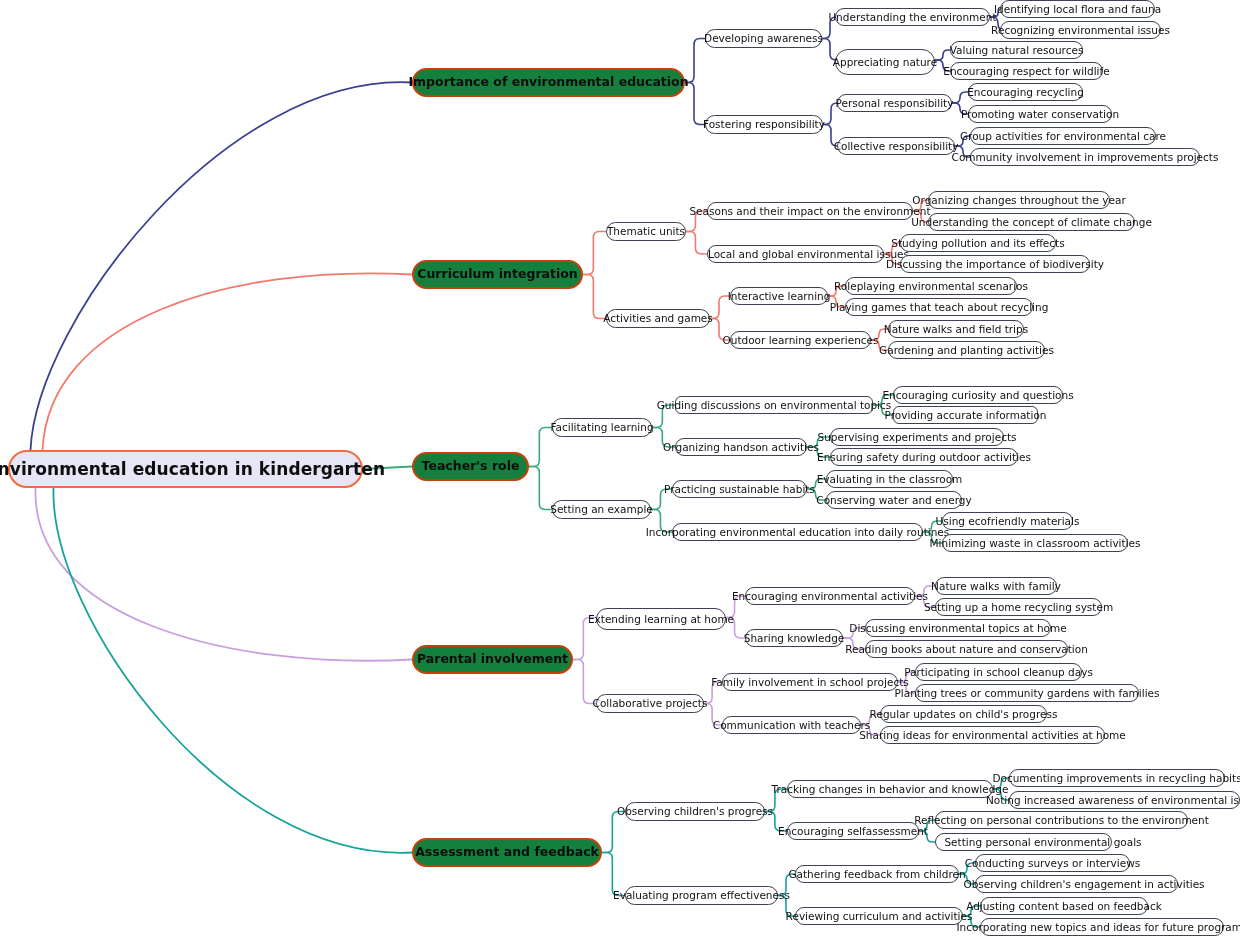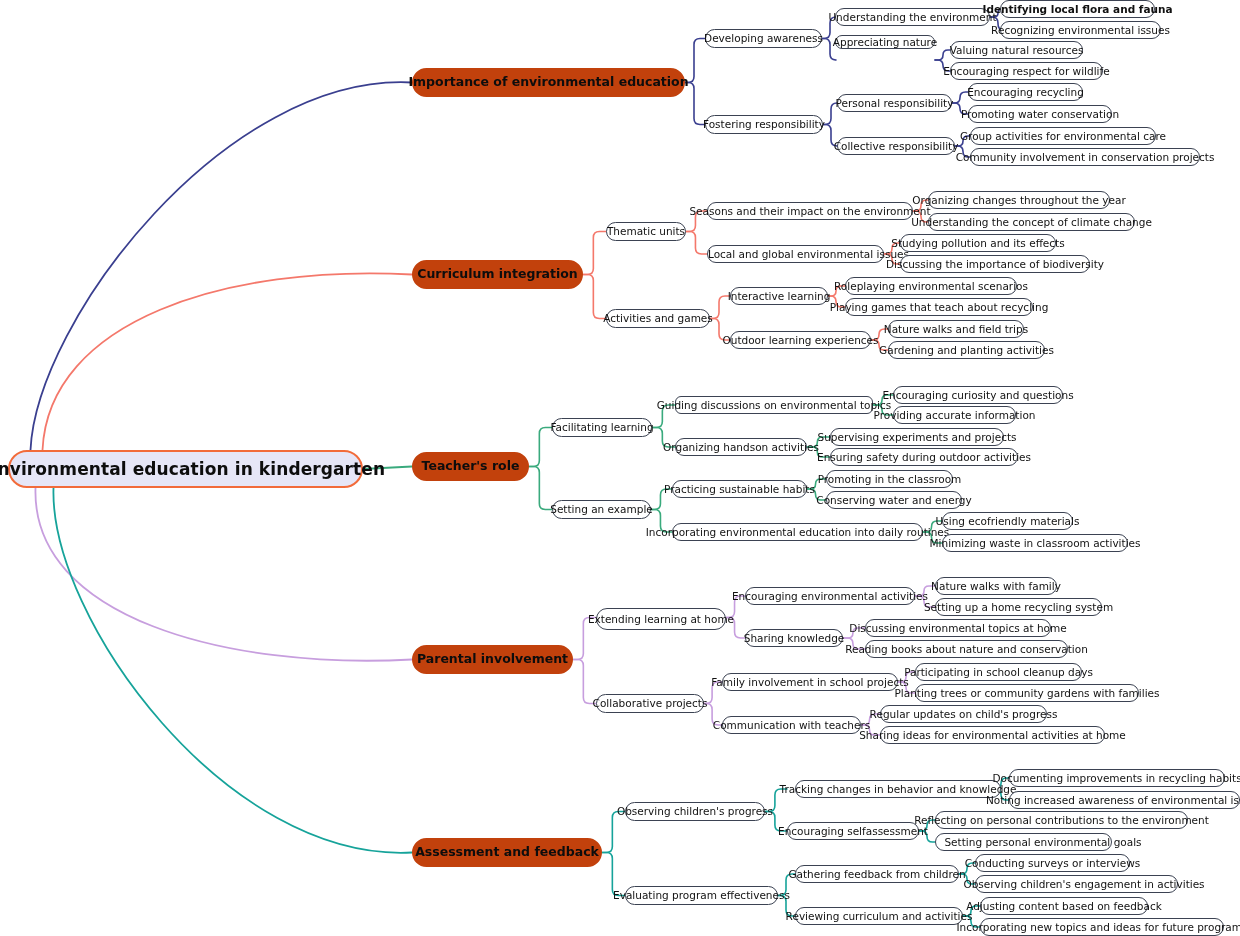--- a/index.html
+++ b/index.html
@@ -39,22 +39,22 @@
   }
   .node.root {
     background: #e6e6f7;
     border: 2.2px solid #f26b3a;
     color: #0d0d0d;
     font-weight: bold;
     font-size: 17px;
     letter-spacing: .1px;
   }
   .node.lvl1 {
-    background: #c2410c;
-    border: 6px solid #c2410c;
+    background: #15803d;
+    border: 2px solid #c2410c;
     color: #0d0d0d;
     font-weight: bold;
     font-size: 12.5px;
   }
   .node.lvl2, .node.lvl3 {
     background: #ffffff;
     border: 1.6px solid #3b4252;
     color: #111111;
     font-weight: normal;
     font-size: 10.5px;
@@ -150,27 +150,27 @@
       </div>
       <div class="node lvl1" style="left: 412px; top: 68px; width: 273px; height: 29px;">
         <span>Importance of environmental education</span>
       </div>
       <div class="node lvl2" style="left: 705px; top: 29px; width: 117px; height: 19px;">
         <span>Developing awareness</span>
       </div>
       <div class="node lvl3" style="left: 835px; top: 8px; width: 155px; height: 18px;">
         <span>Understanding the environment</span>
       </div>
-      <div class="node lvl3" style="left: 1000px; top: 0px; width: 155px; height: 18px; font-weight: bold;">
+      <div class="node lvl3" style="left: 1000px; top: 0px; width: 155px; height: 18px;">
         <span>Identifying local flora and fauna</span>
       </div>
       <div class="node lvl3" style="left: 1000px; top: 21px; width: 161px; height: 18px;">
         <span>Recognizing environmental issues</span>
       </div>
-      <div class="node lvl3" style="left: 835px; top: 35px; width: 100px; height: 14px;">
+      <div class="node lvl3" style="left: 835px; top: 49px; width: 100px; height: 26px;">
         <span>Appreciating nature</span>
       </div>
       <div class="node lvl3" style="left: 950px; top: 41px; width: 133px; height: 18px;">
         <span>Valuing natural resources</span>
       </div>
       <div class="node lvl3" style="left: 950px; top: 62px; width: 153px; height: 18px;">
         <span>Encouraging respect for wildlife</span>
       </div>
       <div class="node lvl2" style="left: 705px; top: 115px; width: 118px; height: 19px;">
         <span>Fostering responsibility</span>
@@ -184,21 +184,21 @@
       <div class="node lvl3" style="left: 968px; top: 105px; width: 144px; height: 18px;">
         <span>Promoting water conservation</span>
       </div>
       <div class="node lvl3" style="left: 837px; top: 137px; width: 118px; height: 18px;">
         <span>Collective responsibility</span>
       </div>
       <div class="node lvl3" style="left: 970px; top: 127px; width: 186px; height: 18px;">
         <span>Group activities for environmental care</span>
       </div>
       <div class="node lvl3" style="left: 970px; top: 148px; width: 230px; height: 18px;">
-        <span>Community involvement in conservation projects</span>
+        <span>Community involvement in improvements projects</span>
       </div>
       <div class="node lvl1" style="left: 412px; top: 260px; width: 171px; height: 29px;">
         <span>Curriculum integration</span>
       </div>
       <div class="node lvl2" style="left: 606px; top: 222px; width: 80px; height: 19px;">
         <span>Thematic units</span>
       </div>
       <div class="node lvl3" style="left: 707px; top: 202px; width: 206px; height: 18px;">
         <span>Seasons and their impact on the environment</span>
       </div>
@@ -243,40 +243,40 @@
       </div>
       <div class="node lvl2" style="left: 552px; top: 418px; width: 100px; height: 19px;">
         <span>Facilitating learning</span>
       </div>
       <div class="node lvl3" style="left: 675px; top: 396px; width: 198px; height: 18px; border-radius: 6px;">
         <span>Guiding discussions on environmental topics</span>
       </div>
       <div class="node lvl3" style="left: 893px; top: 386px; width: 170px; height: 18px;">
         <span>Encouraging curiosity and questions</span>
       </div>
-      <div class="node lvl3" style="left: 893px; top: 406px; width: 123px; height: 18px;">
+      <div class="node lvl3" style="left: 893px; top: 406px; width: 145px; height: 18px; border-radius: 6px;">
         <span>Providing accurate information</span>
       </div>
       <div class="node lvl3" style="left: 675px; top: 438px; width: 132px; height: 18px;">
         <span>Organizing handson activities</span>
       </div>
       <div class="node lvl3" style="left: 830px; top: 428px; width: 174px; height: 18px;">
         <span>Supervising experiments and projects</span>
       </div>
       <div class="node lvl3" style="left: 830px; top: 448px; width: 188px; height: 18px;">
         <span>Ensuring safety during outdoor activities</span>
       </div>
       <div class="node lvl2" style="left: 552px; top: 500px; width: 99px; height: 19px;">
         <span>Setting an example</span>
       </div>
       <div class="node lvl3" style="left: 672px; top: 480px; width: 135px; height: 18px;">
         <span>Practicing sustainable habits</span>
       </div>
       <div class="node lvl3" style="left: 826px; top: 470px; width: 127px; height: 18px;">
-        <span>Promoting in the classroom</span>
+        <span>Evaluating in the classroom</span>
       </div>
       <div class="node lvl3" style="left: 826px; top: 491px; width: 136px; height: 18px;">
         <span>Conserving water and energy</span>
       </div>
       <div class="node lvl3" style="left: 672px; top: 523px; width: 251px; height: 18px;">
         <span>Incorporating environmental education into daily routines</span>
       </div>
       <div class="node lvl3" style="left: 942px; top: 512px; width: 131px; height: 18px;">
         <span>Using ecofriendly materials</span>
       </div>
@@ -327,21 +327,21 @@
       </div>
       <div class="node lvl3" style="left: 880px; top: 726px; width: 225px; height: 18px;">
         <span>Sharing ideas for environmental activities at home</span>
       </div>
       <div class="node lvl1" style="left: 412px; top: 838px; width: 190px; height: 29px;">
         <span>Assessment and feedback</span>
       </div>
       <div class="node lvl2" style="left: 625px; top: 802px; width: 140px; height: 19px;">
         <span>Observing children's progress</span>
       </div>
-      <div class="node lvl3" style="left: 787px; top: 780px; width: 206px; height: 18px; margin-left: 8px;">
+      <div class="node lvl3" style="left: 787px; top: 780px; width: 206px; height: 18px;">
         <span>Tracking changes in behavior and knowledge</span>
       </div>
       <div class="node lvl3" style="left: 1009px; top: 769px; width: 216px; height: 18px; padding-left: 9px;">
         <span>Documenting improvements in recycling habits</span>
       </div>
       <div class="node lvl3" style="left: 1009px; top: 791px; width: 231px; height: 18px;">
         <span>Noting increased awareness of environmental issues</span>
       </div>
       <div class="node lvl3" style="left: 787px; top: 822px; width: 132px; height: 18px;">
         <span>Encouraging selfassessment</span>

